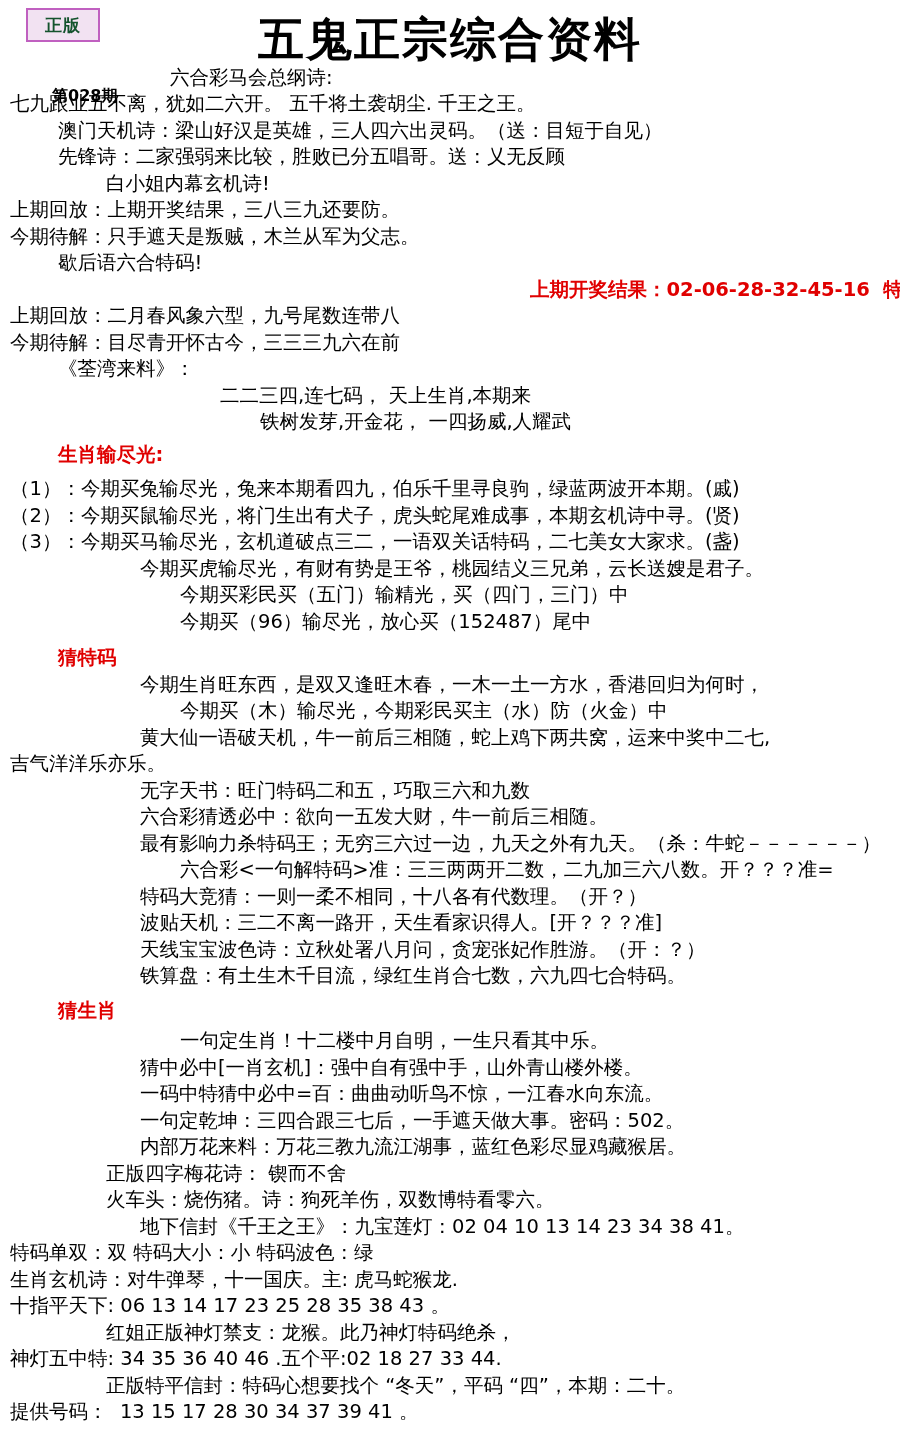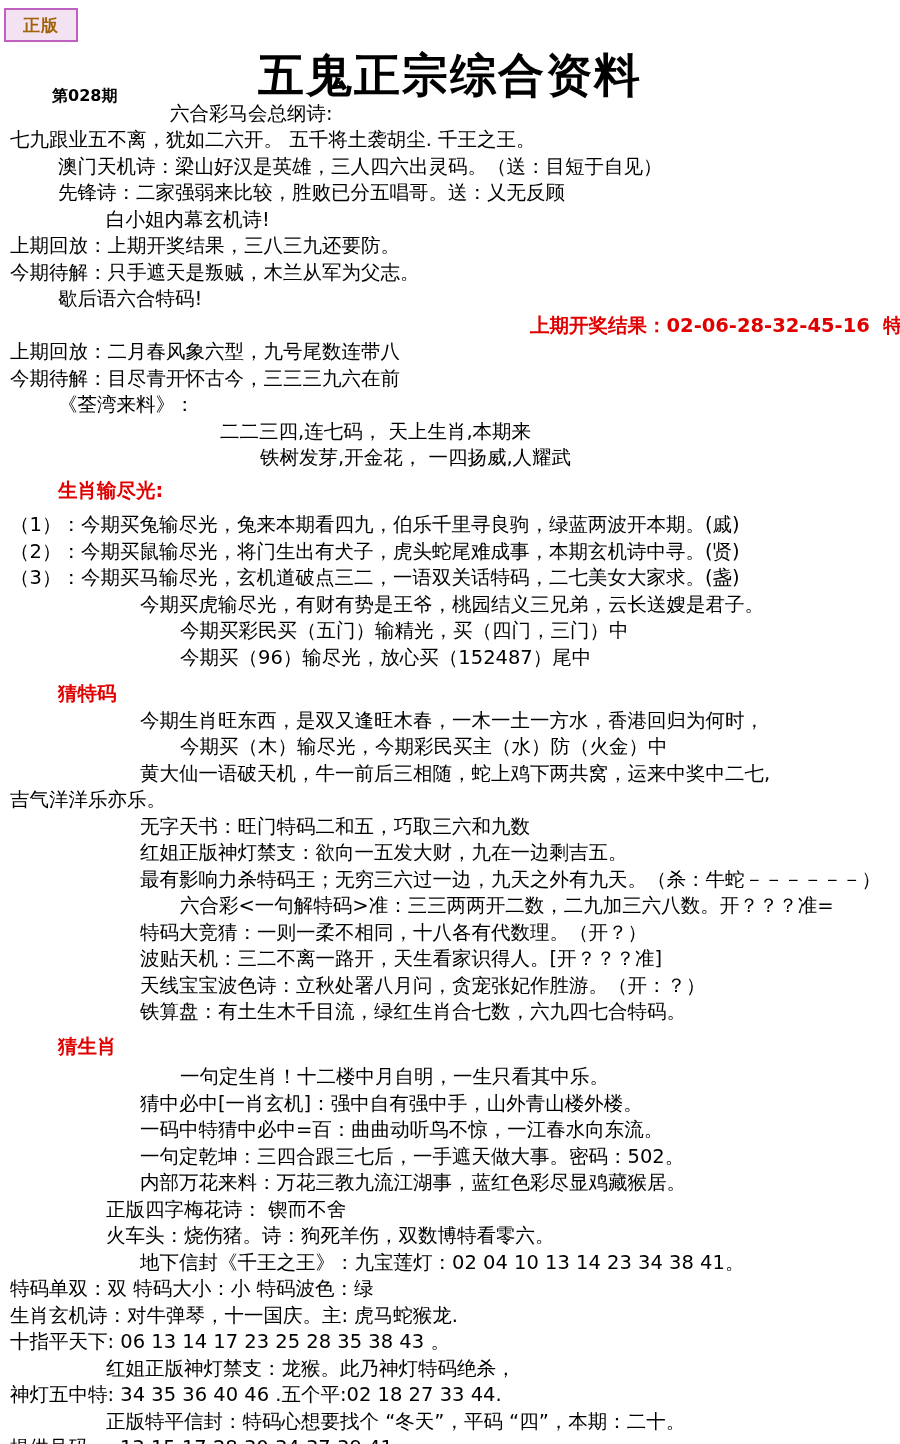--- a/index.html
+++ b/index.html
@@ -7,41 +7,40 @@
     width:900px;
     height:1444px;
     background:#ffffff;
     font-family:"DejaVu Sans","Liberation Sans",sans-serif;
     color:#000;
     position:relative;
     overflow:hidden;
   }
   .badge{
     position:absolute;
-    left:4px; top:8px;
+    left:26px; top:8px;
     width:70px; height:30px;
     border:2px solid #c060c0;
     background:#f2e2f2;
-    color:#a16207;
+    color:#14532d;
     font-size:17px;
     font-weight:bold;
     display:flex;
     align-items:center;
     justify-content:center;
     letter-spacing:1px;
   }
   .title{
     text-align:center;
     font-size:46px;
     font-weight:bold;
     letter-spacing:2px;
     padding-top:14px;
     line-height:1.1;
     font-family:"DejaVu Sans","Liberation Sans",sans-serif;
-    margin-top:36px;
   }
   .issue{
     position:absolute;
     left:52px; top:86px;
     font-size:16px;
     font-weight:bold;
   }
   .body{
     position:relative;
     padding:0 10px 0 10px;
@@ -109,21 +108,21 @@
   </div>
 
   <div class="ln sec" style="margin-top:10px;">猜特码</div>
 
   <div style="">
     <div class="ln i3">今期生肖旺东西，是双又逢旺木春，一木一土一方水，香港回归为何时，</div>
     <div class="ln i4">今期买（木）输尽光，今期彩民买主（水）防（火金）中</div>
     <div class="ln i3">黄大仙一语破天机，牛一前后三相随，蛇上鸡下两共窝，运来中奖中二七,</div>
     <div class="ln">吉气洋洋乐亦乐。</div>
     <div class="ln i3">无字天书：旺门特码二和五，巧取三六和九数</div>
-    <div class="ln i3">红姐正版神灯禁支：欲向一五发大财，九在一边剩吉五。</div>
+    <div class="ln i3">六合彩猜透必中：欲向一五发大财，牛一前后三相随。</div>
     <div class="ln i3">最有影响力杀特码王；无穷三六过一边，九天之外有九天。（杀：牛蛇－－－－－－）</div>
     <div class="ln i4">六合彩&lt;一句解特码&gt;准：三三两两开二数，二九加三六八数。开？？？准=</div>
     <div class="ln i3">特码大竞猜：一则一柔不相同，十八各有代数理。（开？）</div>
     <div class="ln i3">波贴天机：三二不离一路开，天生看家识得人。[开？？？准]</div>
     <div class="ln i3">天线宝宝波色诗：立秋处署八月问，贪宠张妃作胜游。（开：？）</div>
     <div class="ln i3">铁算盘：有土生木千目流，绿红生肖合七数，六九四七合特码。</div>
   </div>
 
   <div class="ln sec" style="margin-top:8px;">猜生肖</div>
 

